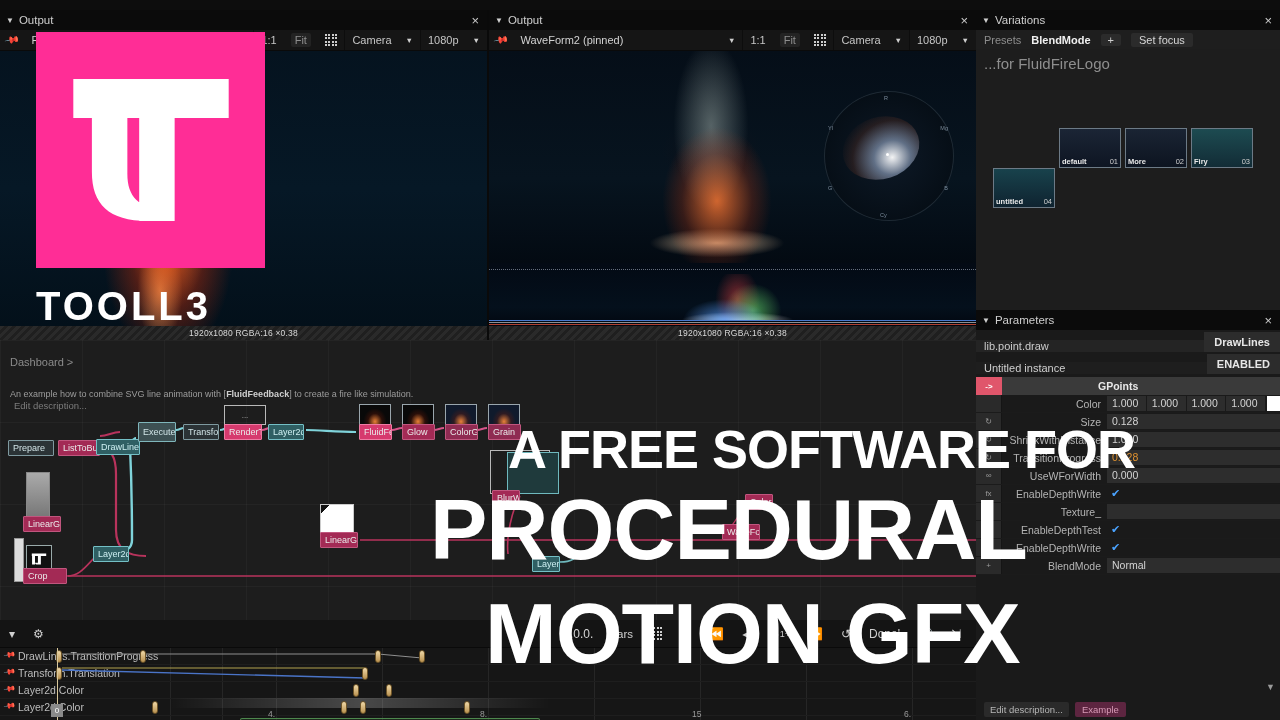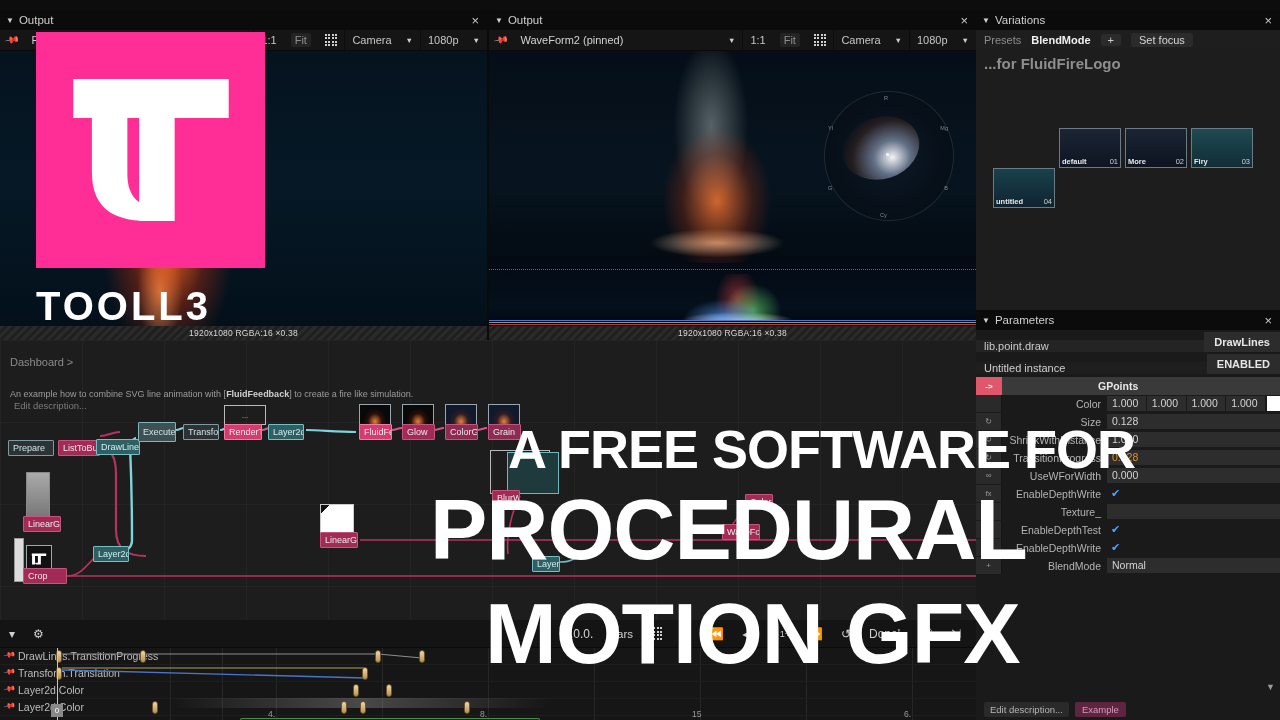--- a/index.html
+++ b/index.html
@@ -112,21 +112,21 @@
   #promo1 { left:508px; top:424px; font-size:54px; }
   #promo2 { left:430px; top:489px; font-size:86px; }
   #promo3 { left:485px; top:593px; font-size:86px; }
 
   
   .vtabs { height:19px; display:flex; align-items:center; gap:10px; padding:0 8px; font-size:11px; background:#1e1e1e; }
   .vtab { color:#8d8d8d; cursor:pointer; }
   .vtab.active { color:#f0f0f0; font-weight:bold; }
   .vplus { background:#2b2b2b; padding:0 7px; color:#d0d0d0; border-radius:2px; cursor:pointer; }
   .vfocus { background:#2b2b2b; padding:1px 8px; color:#d6d6d6; border-radius:2px; cursor:pointer; }
-  #var-sub { font-size:15px; color:#8e8e8e; padding:6px 8px 0 8px;font-weight:bold; }
+  #var-sub { font-size:15px; color:#8e8e8e; padding:6px 8px 0 8px; }
   .snap {
     position:absolute; width:62px; height:40px; border:1px solid #6c7a86;
     display:flex; align-items:flex-end; justify-content:space-between;
     padding:1px 2px; font-size:7.5px; font-weight:bold; color:#e8e8e8; cursor:pointer;
   }
   .snap .num { color:#cfcfcf; font-weight:normal; }
 
   
   .p-row { display:flex; align-items:flex-end; font-size:11px; height:20px; }
   #p-type { background:#242424; flex:1; padding:0 8px; color:#cbcbcb; }

